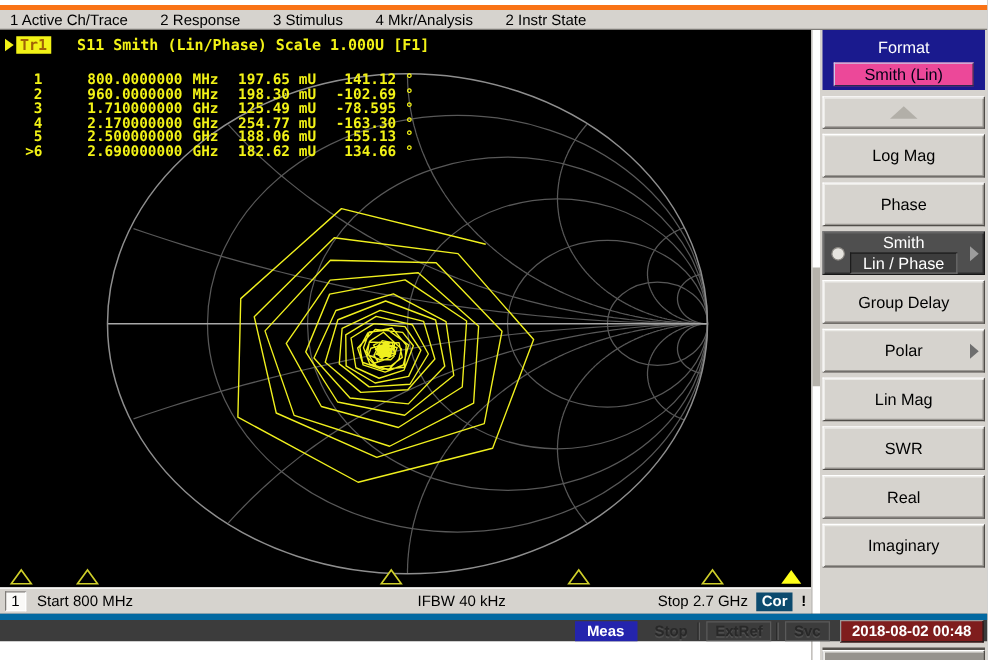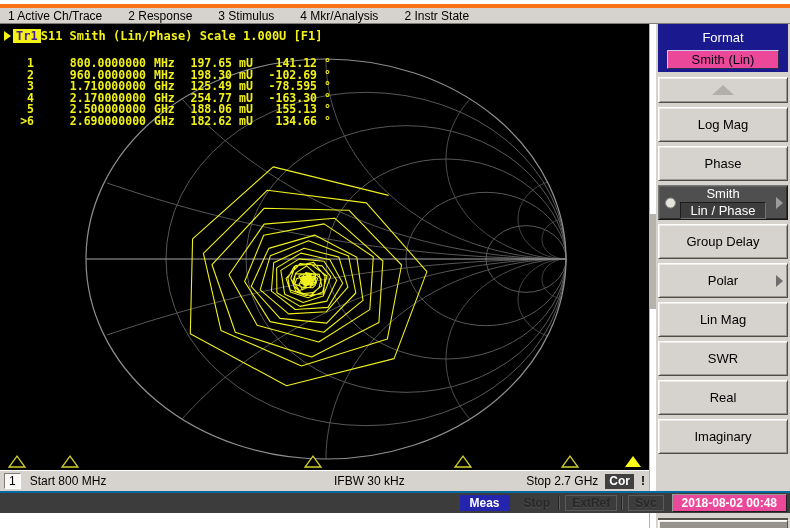--- a/index.html
+++ b/index.html
@@ -13,39 +13,39 @@
   .menubar span{white-space:nowrap;cursor:default;}
   
   .main{position:absolute;left:0;top:24px;width:790px;height:467px;display:flex;}
   .leftcol{width:649px;display:flex;flex-direction:column;}
   .chart{position:relative;width:649px;height:446px;background:#000;}
   .chart svg{position:absolute;left:0;top:0;}
   .traceline{position:absolute;left:4px;top:5px;display:flex;align-items:center;z-index:3;
              font:bold 12px "DejaVu Sans Mono",monospace;color:#f2f216;}
   .tr-arrow{width:0;height:0;border-top:5px solid transparent;border-bottom:5px solid transparent;
             border-left:7px solid #f2f216;margin-right:2px;}
-  .tr-badge{background:#f2f216;color:#4c1d95;padding:0 3px;margin-right:0;}
+  .tr-badge{background:#f2f216;color:#a16207;padding:0 3px;margin-right:21px;}
   .mtable{position:absolute;left:10px;top:34px;z-index:3;}
   .mrow{display:flex;font:bold 11.5px "DejaVu Sans Mono",monospace;color:#f2f216;line-height:11.5px;
         margin-bottom:0;}
   .c-idx{width:24px;text-align:right;}
   .c-freq{width:104px;text-align:right;margin-left:8px;}
   .c-funit{width:28px;margin-left:8px;}
   .c-mag{width:50px;text-align:right;}
   .c-munit{width:18px;margin-left:7px;}
   .c-ph{width:60px;text-align:right;}
   .c-punit{margin-left:7px;}
   
   .statusbar{position:relative;width:649px;height:21px;background:#d6d3ce;border-top:1px solid #ffffff;
              display:flex;align-items:center;font-size:12px;color:#000;padding:0 4px;box-sizing:border-box;}
   .chbox{background:#faf9f7;border:1px solid;border-color:#7f7c78 #ffffff #ffffff #7f7c78;
          padding:0 4px;margin-right:9px;font-size:12px;line-height:14px;}
   .ifbw{position:absolute;left:334px;}
   .sb-right{margin-left:auto;display:flex;align-items:center;gap:7px;}
-  .corbadge{background:#404040;color:#fff;font-weight:bold;padding:0 4px;line-height:15px;}
+  .corbadge{background:#0c4a6e;color:#fff;font-weight:bold;padding:0 4px;line-height:15px;}
   .alert{font-weight:bold;}
   
   .sidebar{width:141px;height:524px;background:#d6d3ce;display:flex;box-sizing:border-box;}
   .scrollstrip{width:6px;background:#ffffff;border-left:1px solid #b3b0ab;position:relative;}
   .scrollthumb{position:absolute;left:0;top:190px;width:100%;height:95px;background:#b6b3ac;}
   .sidecol{flex:1;display:flex;flex-direction:column;padding:0 2px;}
   .fmt-header{height:48px;background:#1a1a8e;color:#fff;text-align:center;font-size:13px;
               padding-top:6px;box-sizing:border-box;}
   .fmt-value{margin:5px 9px 0;background:#ec4899;color:#000016;font-size:13px;line-height:17px;
              border:1px solid;border-color:#c9c9e6 #2a2a50 #2a2a50 #c9c9e6;}
@@ -70,27 +70,27 @@
              padding:0 9px;font-size:13px;line-height:15px;}
   .radio{position:absolute;left:6px;top:50%;transform:translateY(-50%);width:9px;height:9px;
          border-radius:50%;background:#e6e4df;border:1px solid #8a8782;}
   .arrow-r{position:absolute;right:4px;top:50%;transform:translateY(-50%);width:0;height:0;
            border-top:6px solid transparent;border-bottom:6px solid transparent;
            border-left:7px solid #6e6e6e;}
   .skey.sel .arrow-r{border-left-color:#9c9c9c;}
   
   .instbar{position:absolute;left:0;top:491px;width:790px;height:22px;background:#3c3c3c;
            display:flex;align-items:center;justify-content:flex-end;font-size:12px;
-           padding-right:3px;box-sizing:border-box;border-top:2px solid #0369a1;}
+           padding-right:3px;box-sizing:border-box;border-top:5px solid #0369a1;}
   .measbadge{background:#2424ad;color:#fff;font-weight:bold;padding:1px 10px;margin-right:8px;}
   .dimtxt{color:#282828;text-shadow:0 1px 0 #4e4e4e;font-weight:bold;padding:0 6px;}
   .iseg{border:1px solid #5a5a5a;padding:0 6px;margin:0 2px;}
   .isep{width:1px;height:14px;background:#5e5e5e;box-shadow:-1px 0 0 #262626;margin:0 3px;}
   .dtbox{color:#ffffff;font-weight:bold;border:1px solid;border-color:#9a9a9a #1e1e1e #1e1e1e #9a9a9a;
-         padding:1px 9px;margin-left:6px;background:#ec4899;white-space:nowrap;}
+         padding:1px 9px;margin-left:6px;background:#7f1d1d;white-space:nowrap;}
 </style>
 </head>
 <body>
 
 <div class="screen">
 
   <div class="menubar" id="menubar">
       <span>1 Active Ch/Trace</span>
       <span>2 Response</span>
       <span>3 Stimulus</span>
@@ -187,21 +187,21 @@
               <span class="c-mag">182.62</span>
               <span class="c-munit">mU</span>
               <span class="c-ph">134.66</span>
               <span class="c-punit">°</span>
             </div>
           </div>
       </div>
       <div class="statusbar">
         <span class="chbox">1</span>
         <span>Start 800 MHz</span>
-        <span class="ifbw">IFBW 30 kHz</span>
+        <span class="ifbw">IFBW 40 kHz</span>
         <span class="sb-right">
           <span>Stop 2.7 GHz</span>
           <span class="corbadge">Cor</span>
           <span class="alert">!</span>
         </span>
       </div>
     </div>
 
     <div class="sidebar">
       <div class="scrollstrip">

